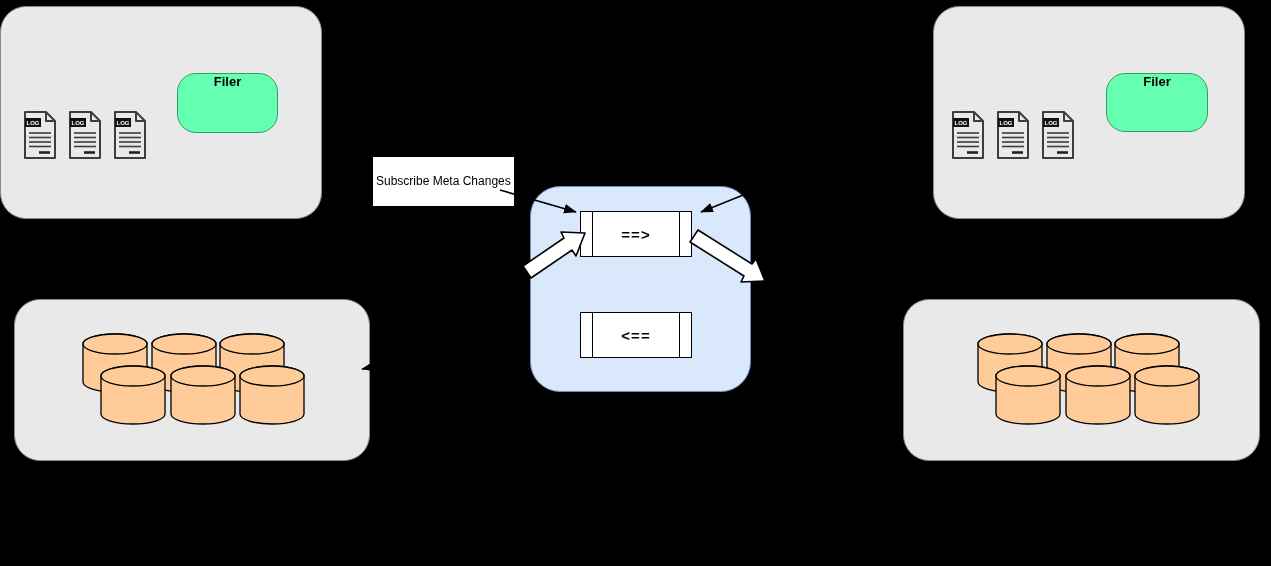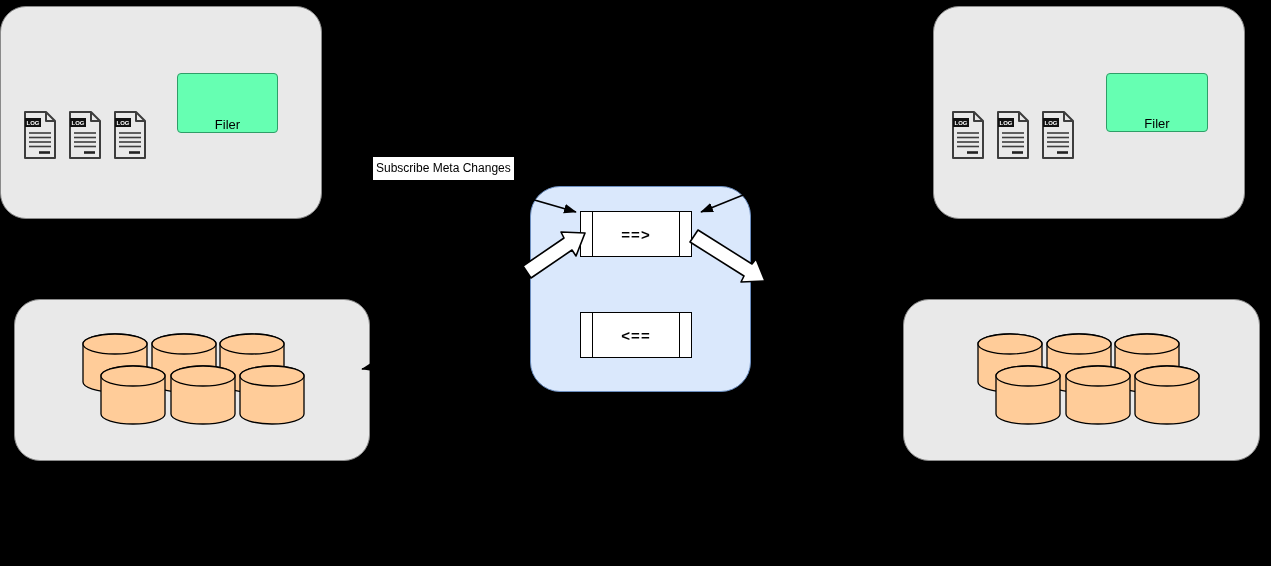--- a/index.html
+++ b/index.html
@@ -16,23 +16,24 @@
     border-radius:26px;
   }
   .box-top-left{left:0;top:6px;width:320px;height:211px;}
   .box-top-right{left:933px;top:6px;width:310px;height:211px;}
   .box-bottom-left{left:14px;top:299px;width:354px;height:160px;}
   .box-bottom-right{left:903px;top:299px;width:355px;height:160px;}
   .filer{
     position:absolute;
     background:var(--filer-fill,#66ffb2);
     border:1px solid var(--filer-border,#2f9e68);
-    border-radius:4px;
-    display:flex;align-items:flex-end;justify-content:center;
+    border-radius:19px;
+    display:flex;align-items:flex-start;justify-content:center;
     font-size:13px;
+    font-weight:bold;
   }
   .filer-left{left:176px;top:66px;width:99px;height:58px;}
   .filer-right{left:172px;top:66px;width:100px;height:57px;}
   .log-row{position:absolute;top:104px;display:flex;gap:11px;}
   .log-row-left{left:22px;}
   .log-row-right{left:17px;}
   .queue-panel{
     position:absolute;left:530px;top:186px;width:219px;height:204px;
     background:var(--queue-panel-fill,#dae8fc);
     border:1px solid var(--queue-panel-border,#6c8ebf);
@@ -49,21 +50,21 @@
     content:"";position:absolute;top:0;bottom:0;width:0;
     border-left:1.5px solid #000;
   }
   .queue::before{left:11px;}
   .queue::after{right:11px;}
   .q-top{left:49px;top:24px;}
   .q-bottom{left:49px;top:125px;}
   .note{
     position:absolute;left:373px;top:157px;
     background:var(--label-bg,#fff);
-    font-size:12px;line-height:15px;padding:4px 3px;white-space:nowrap;
+    font-size:12px;line-height:15px;padding:17px 3px;white-space:nowrap;
   }
   .cyl-svg{position:absolute;left:0;top:0;}
   .cyl-style{fill:var(--cylinder-fill,#ffcc99);stroke:#000;stroke-width:1.3px;}
   .overlay{position:absolute;left:0;top:0;z-index:10;pointer-events:none;}
   .doc-stroke{stroke:#3d3d3d;stroke-width:2px;fill:none;stroke-linejoin:round;}
   .doc-line{stroke:#3d3d3d;stroke-width:1.6px;}
   .doc-line-bold{stroke:#222;stroke-width:2.6px;}
   .log-chip{fill:#111;}
   .log-chip-text{fill:#fff;font-size:6px;font-weight:bold;font-family:"Liberation Sans",sans-serif;}
   .block-arrow{fill:#fff;stroke:#000;stroke-width:1.6px;stroke-linejoin:round;}

